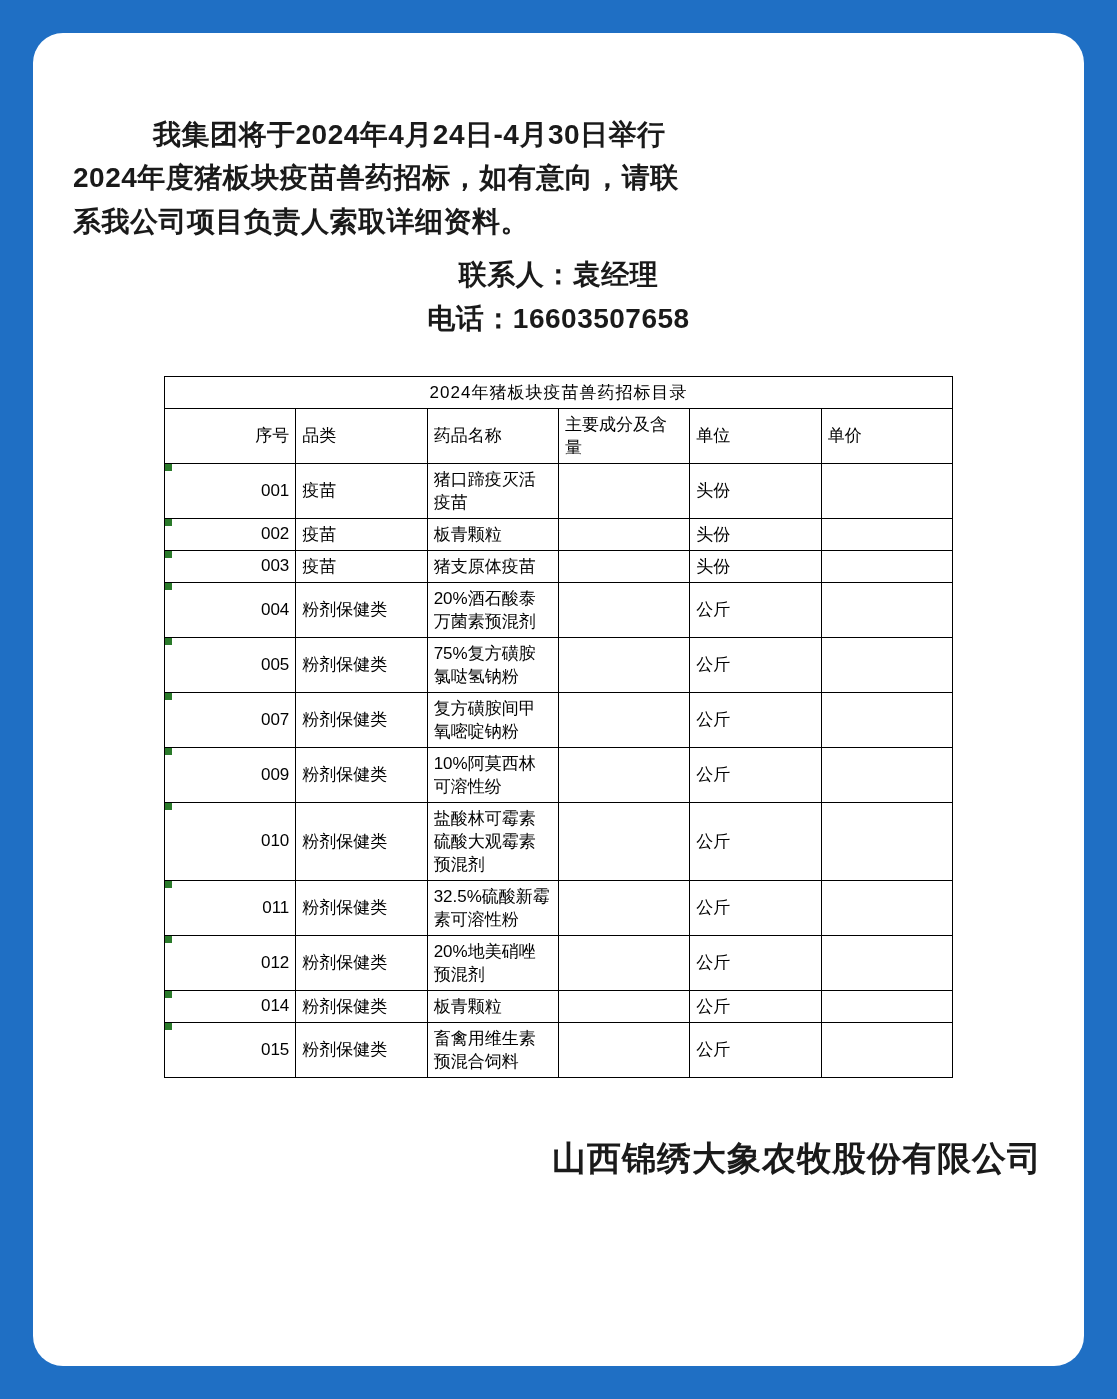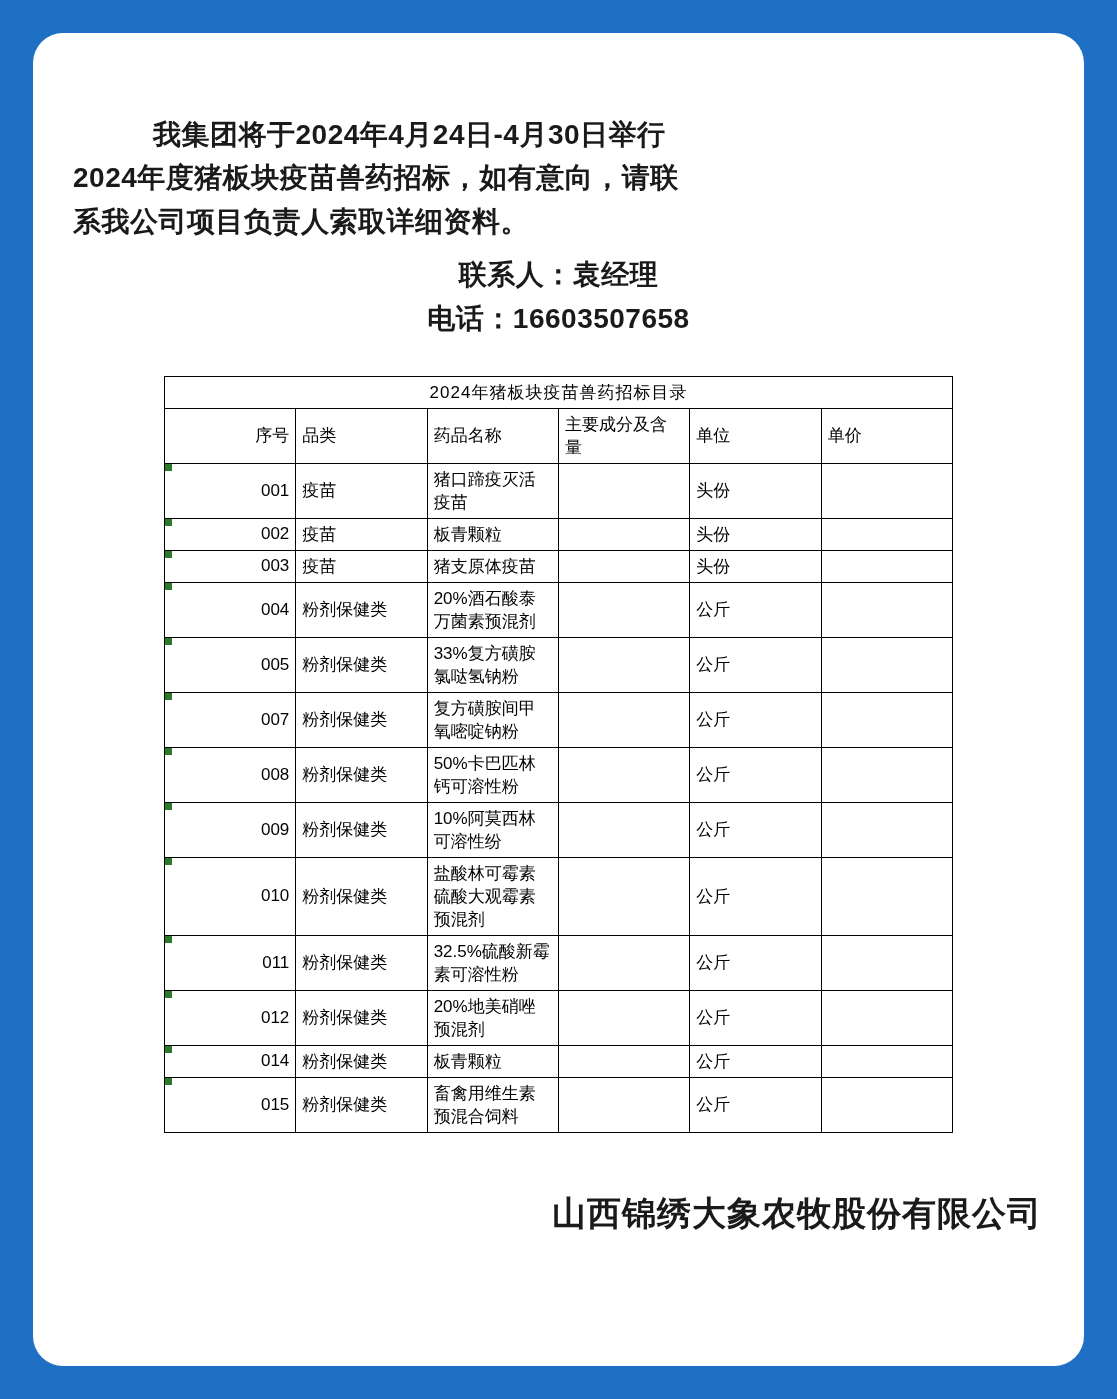--- a/index.html
+++ b/index.html
@@ -155,37 +155,29 @@
           <td class="c-no cell-marked">004</td>
           <td class="c-cat">粉剂保健类</td>
           <td class="c-name">20%酒石酸泰万菌素预混剂</td>
           <td class="c-ingredient"></td>
           <td class="c-unit">公斤</td>
           <td class="c-price"></td>
         </tr>
         <tr>
           <td class="c-no cell-marked">005</td>
           <td class="c-cat">粉剂保健类</td>
-          <td class="c-name">33%复方磺胺氯哒氢钠粉</td>
+          <td class="c-name">75%复方磺胺氯哒氢钠粉</td>
           <td class="c-ingredient"></td>
           <td class="c-unit">公斤</td>
           <td class="c-price"></td>
         </tr>
         <tr>
           <td class="c-no cell-marked">007</td>
           <td class="c-cat">粉剂保健类</td>
           <td class="c-name">复方磺胺间甲氧嘧啶钠粉</td>
-          <td class="c-ingredient"></td>
-          <td class="c-unit">公斤</td>
-          <td class="c-price"></td>
-        </tr>
-        <tr>
-          <td class="c-no cell-marked">008</td>
-          <td class="c-cat">粉剂保健类</td>
-          <td class="c-name">50%卡巴匹林钙可溶性粉</td>
           <td class="c-ingredient"></td>
           <td class="c-unit">公斤</td>
           <td class="c-price"></td>
         </tr>
         <tr>
           <td class="c-no cell-marked">009</td>
           <td class="c-cat">粉剂保健类</td>
           <td class="c-name">10%阿莫西林可溶性纷</td>
           <td class="c-ingredient"></td>
           <td class="c-unit">公斤</td>

